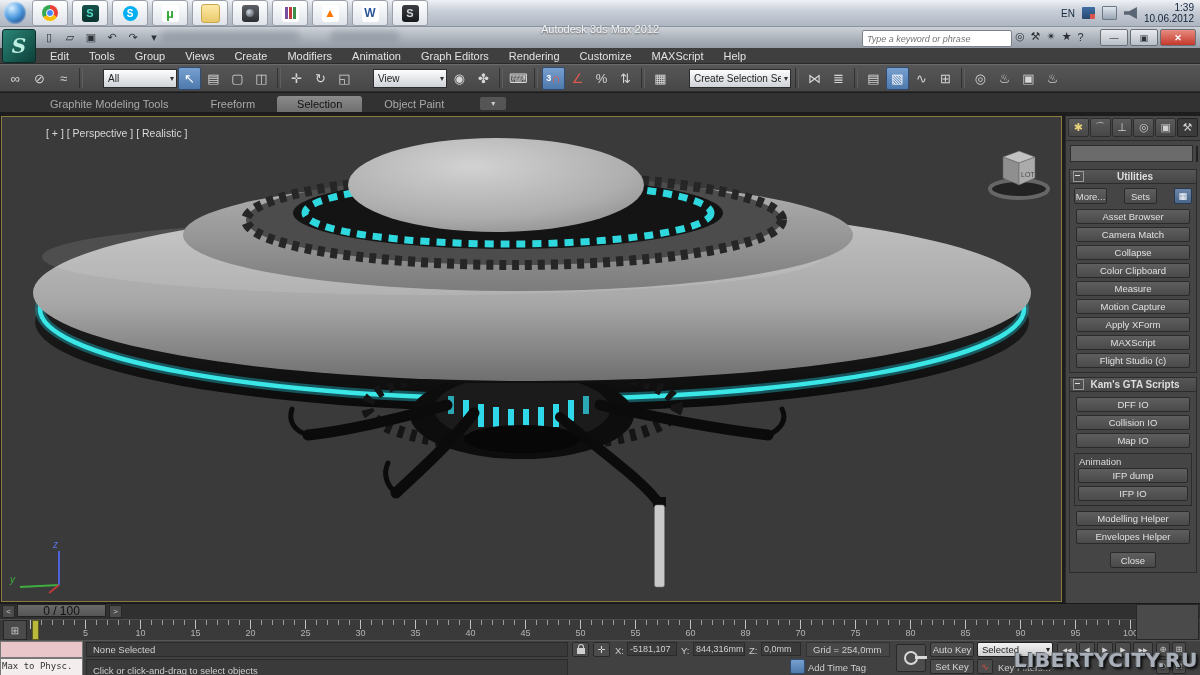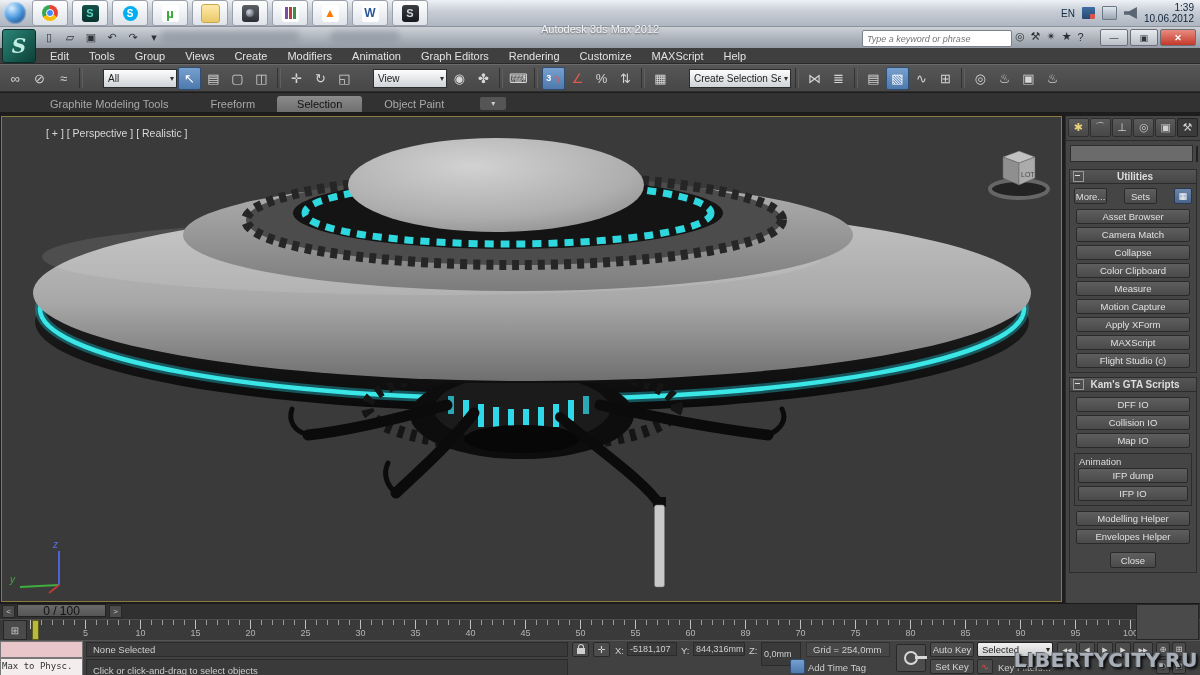--- a/index.html
+++ b/index.html
@@ -546,21 +546,21 @@
     <div class="sfield" style="left:86px;top:18px;width:482px;height:23px">Click or click-and-drag to select objects</div>
     <div class="sbtn" style="left:572px;top:1px;width:17px;height:15px">
         <span class="lockicon"></span>
       </div>
     <div class="sbtn" style="left:593px;top:1px;width:17px;height:15px">✛</div>
     <div class="slabel" style="left:615px;top:4px">X:</div>
     <div class="sfield" style="left:627px;top:1px;width:50px;height:14px;padding-left:2px;font-size:9px">-5181,107</div>
     <div class="slabel" style="left:681px;top:4px">Y:</div>
     <div class="sfield" style="left:693px;top:1px;width:52px;height:14px;padding-left:2px;font-size:9px">844,316mm</div>
     <div class="slabel" style="left:749px;top:4px">Z:</div>
-    <div class="sfield" style="left:761px;top:1px;width:40px;height:24px;padding-left:2px;font-size:9px">0,0mm</div>
+    <div class="sfield" style="left:761px;top:1px;width:40px;height:14px;padding-left:2px;font-size:9px">0,0mm</div>
     <div class="sfield" style="left:806px;top:1px;width:84px;height:15px;background:#474747;border-color:#333">Grid = 254,0mm</div>
     <div class="timetagicon" style="left:790px;top:18px"></div>
     <div class="slabel" style="left:808px;top:21px">Add Time Tag</div>
     <div class="sbtn" style="left:896px;top:3px;width:30px;height:28px">
         <span class="keyicon"></span>
       </div>
     <div class="sbtn" style="left:930px;top:1px;width:44px;height:15px">Auto Key</div>
     <div class="sbtn" style="left:930px;top:18px;width:44px;height:15px">Set Key</div>
     <div class="sbtn dd-light" style="left:977px;top:1px;width:76px;height:15px;justify-content:flex-start;padding-left:4px">
         <span>Selected</span>

